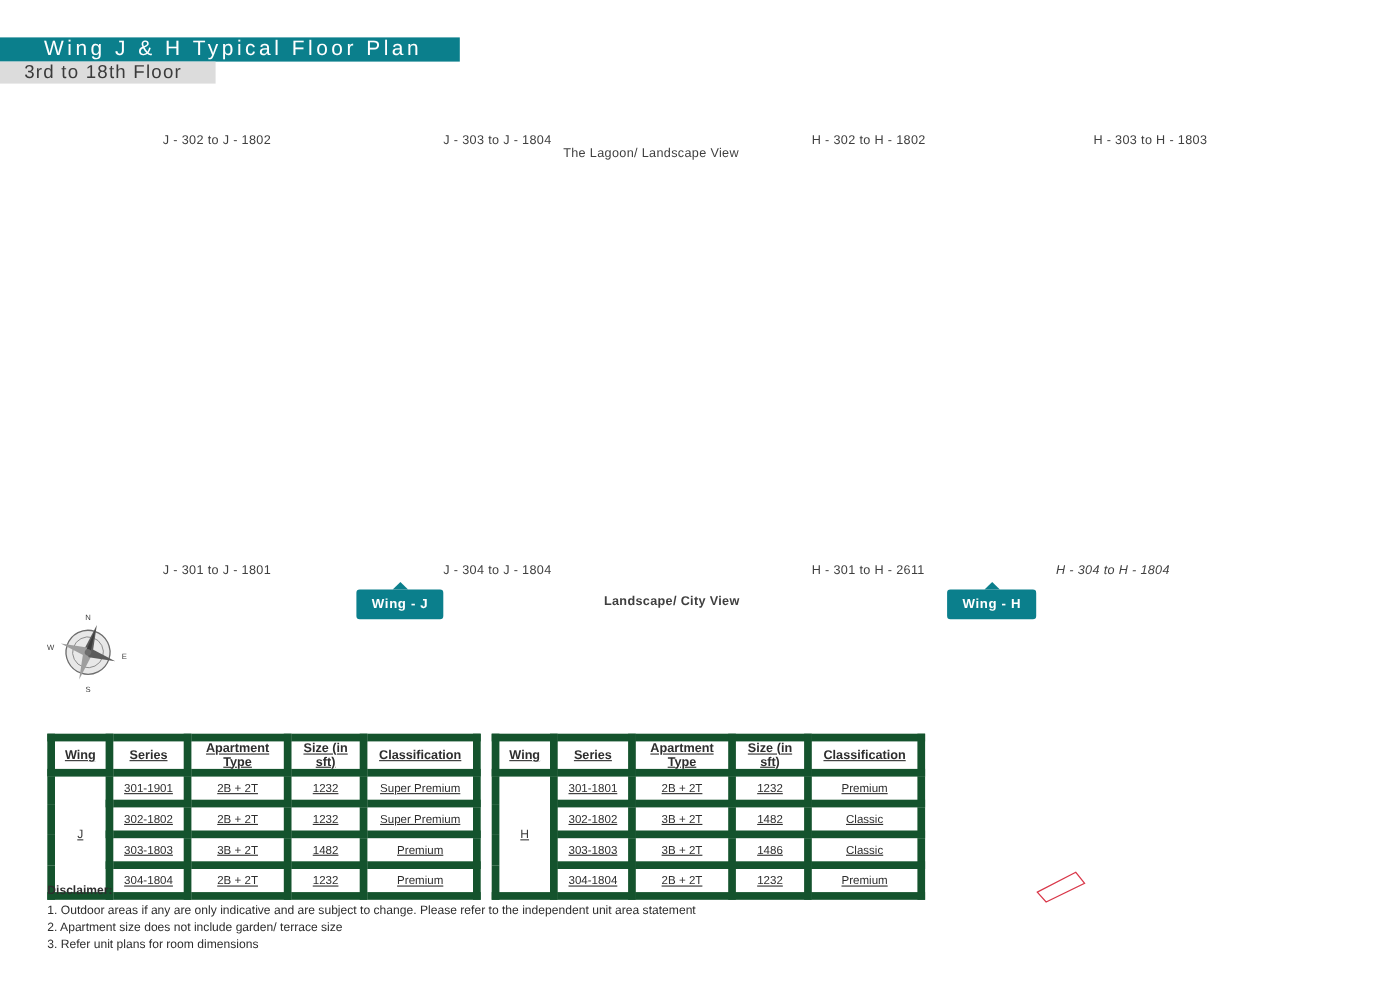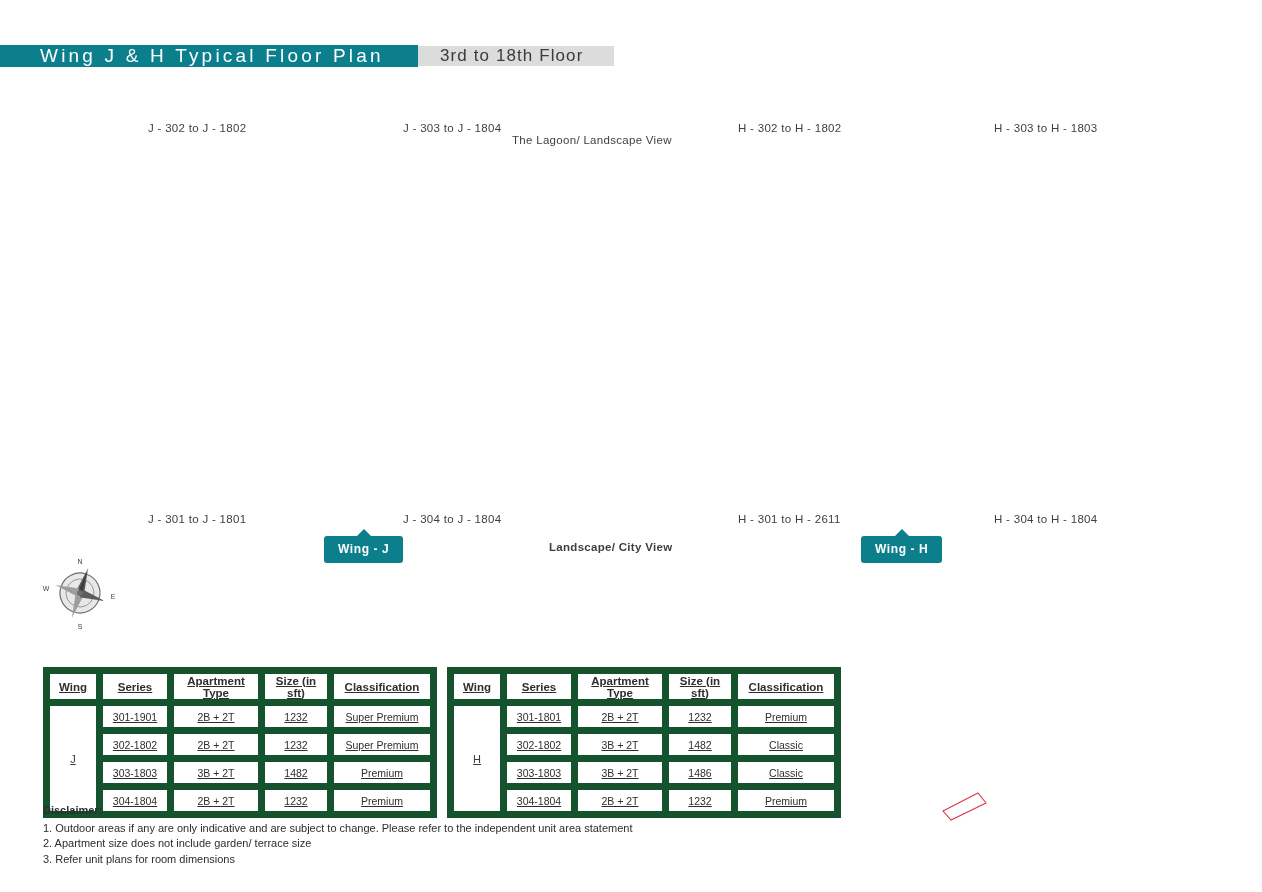--- a/index.html
+++ b/index.html
@@ -15,22 +15,23 @@
     color: #231f20;
     overflow: hidden;
   }
 
   
   .header-row {
     position: absolute;
     top: 34px;
     left: 0;
     display: flex;
-    align-items: center;
+    align-items: flex-start;
     height: 44px;
+    flex-direction: column;
   }
   .title-band {
     background: #0b7f8c;
     color: #ffffff;
     font-size: 19px;
     letter-spacing: 3.2px;
     display: flex;
     align-items: center;
     padding: 0 24px 0 40px;
     width: 418px;
@@ -166,21 +167,21 @@
 </div>
 
 <div class="plan-label" style="left:148px; top:122px;">J - 302 to J - 1802</div>
 <div class="plan-label" style="left:403px; top:122px;">J - 303 to J - 1804</div>
 <div class="plan-label" style="left:738px; top:122px;">H - 302 to H - 1802</div>
 <div class="plan-label" style="left:994px; top:122px;">H - 303 to H - 1803</div>
 
 <div class="plan-label" style="left:148px; top:513px;">J - 301 to J - 1801</div>
 <div class="plan-label" style="left:403px; top:513px;">J - 304 to J - 1804</div>
 <div class="plan-label" style="left:738px; top:513px;">H - 301 to H - 2611</div>
-<div class="plan-label" style="left:994px; top:513px;">H - 304 to H - 1804</div>
+<div class="plan-label" style="left:960px; top:513px;font-style:italic;">H - 304 to H - 1804</div>
 
 <div class="view-label" style="left:512px; top:114px;margin-top:20px;">The Lagoon/ Landscape View</div>
 <div class="view-label" style="left:549px; top:541px;font-weight:bold;">Landscape/ City View</div>
 
 <div class="wing-tag" style="left:324px; top:536px;">Wing - J</div>
 <div class="wing-tag" style="left:861px; top:536px;">Wing - H</div>
 
 <div class="compass">
   <svg width="80" height="80" viewBox="0 0 80 80">
     <g transform="rotate(18 40 40)">

